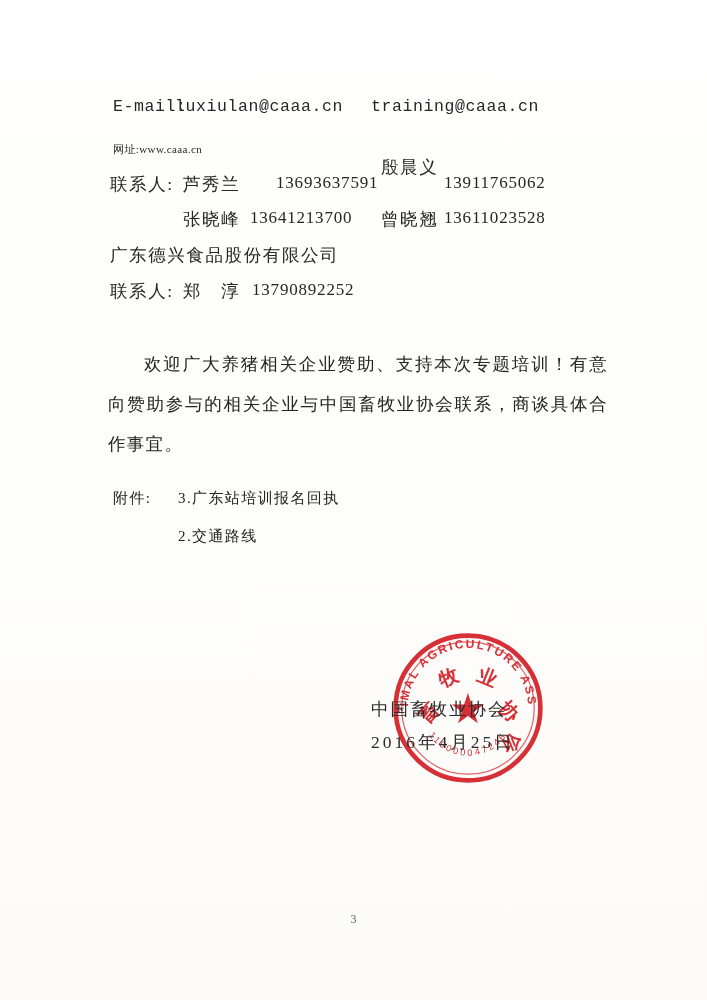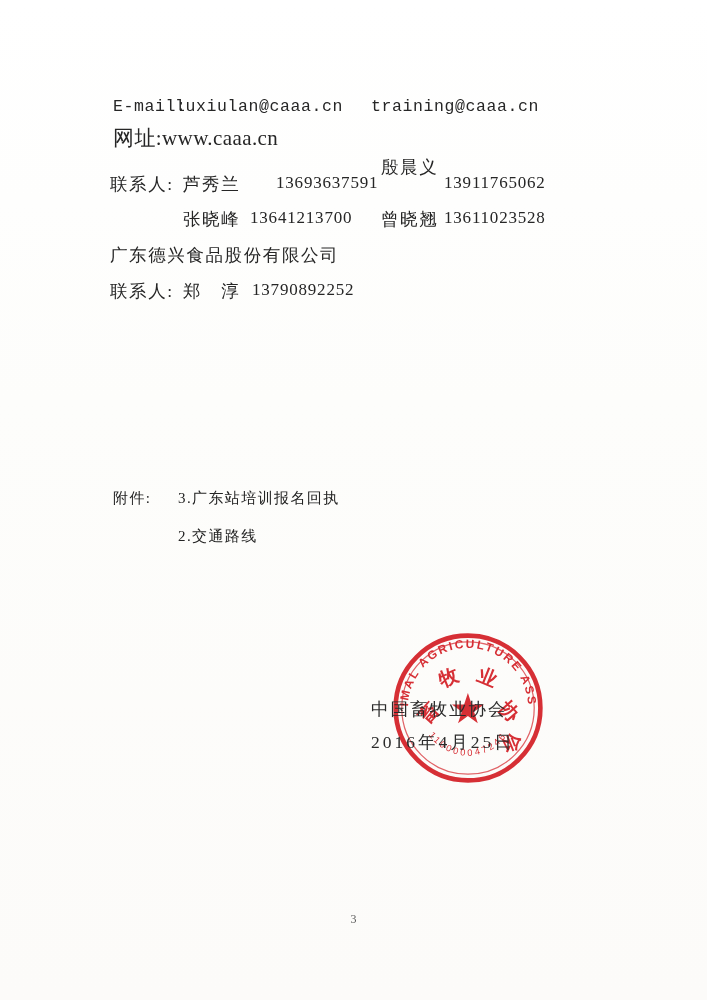--- a/index.html
+++ b/index.html
@@ -125,40 +125,41 @@
 <div class="page"></div>
 
 <div class="content">
 
   <div id="contact-block">
 
     <span class="line mono" style="left:113px; top:97px;">E-mail:</span>
     <span class="line mono" style="left:175px; top:97px;">luxiulan@caaa.cn</span>
     <span class="line mono" style="left:371px; top:97px;">training@caaa.cn</span>
 
-    <span class="line cn" style="left:113px; top:124px; font-size:21px; letter-spacing:0.4px;">网址:www.caaa.cn</span>
+    <span class="line cn" style="left:113px; top:142px; font-size:11px; letter-spacing:0.4px;">网址:www.caaa.cn</span>
 
     <span class="line cn" style="left:110px; top:172px;">联系人:</span>
     <span class="line cn" style="left:183px; top:172px;">芦秀兰</span>
     <span class="line cn-num" style="left:250px; top:173px;margin-left:26px;">13693637591</span>
     <span class="line cn" style="left:381px; top:155px;">殷晨义</span>
     <span class="line cn-num" style="left:444px; top:173px;">13911765062</span>
 
     <span class="line cn" style="left:183px; top:207px;text-align:center;">张晓峰</span>
     <span class="line cn-num" style="left:250px; top:208px;">13641213700</span>
     <span class="line cn" style="left:381px; top:207px;">曾晓翘</span>
     <span class="line cn-num" style="left:444px; top:208px;">13611023528</span>
 
     <span class="line cn" style="left:110px; top:243px;">广东德兴食品股份有限公司</span>
 
     <span class="line cn" style="left:110px; top:279px;">联系人:</span>
     <span class="line cn" style="left:183px; top:279px;">郑　淳</span>
     <span class="line cn-num" style="left:252px; top:280px;">13790892252</span>
   </div>
 
+  <div class="para" style="top:344px; text-indent:36px;">欢迎广大养猪相关企业赞助、支持本次专题培训！有意向赞助参与的相关企业与中国畜牧业协会联系，商谈具体合作事宜。</div>
 
   <div>
     <span class="attach-line" style="left:113px; top:489px;">附件:</span>
     <span class="attach-line" style="left:178px; top:489px;">3.广东站培训报名回执</span>
     <span class="attach-line" style="left:178px; top:527px;">2.交通路线</span>
   </div>
 
   <div>
     <span class="sign-line" style="left:371px; top:697px;">中国畜牧业协会</span>
     <span class="sign-line" style="left:371px; top:730px; letter-spacing:3px;">2016年4月25日</span>

